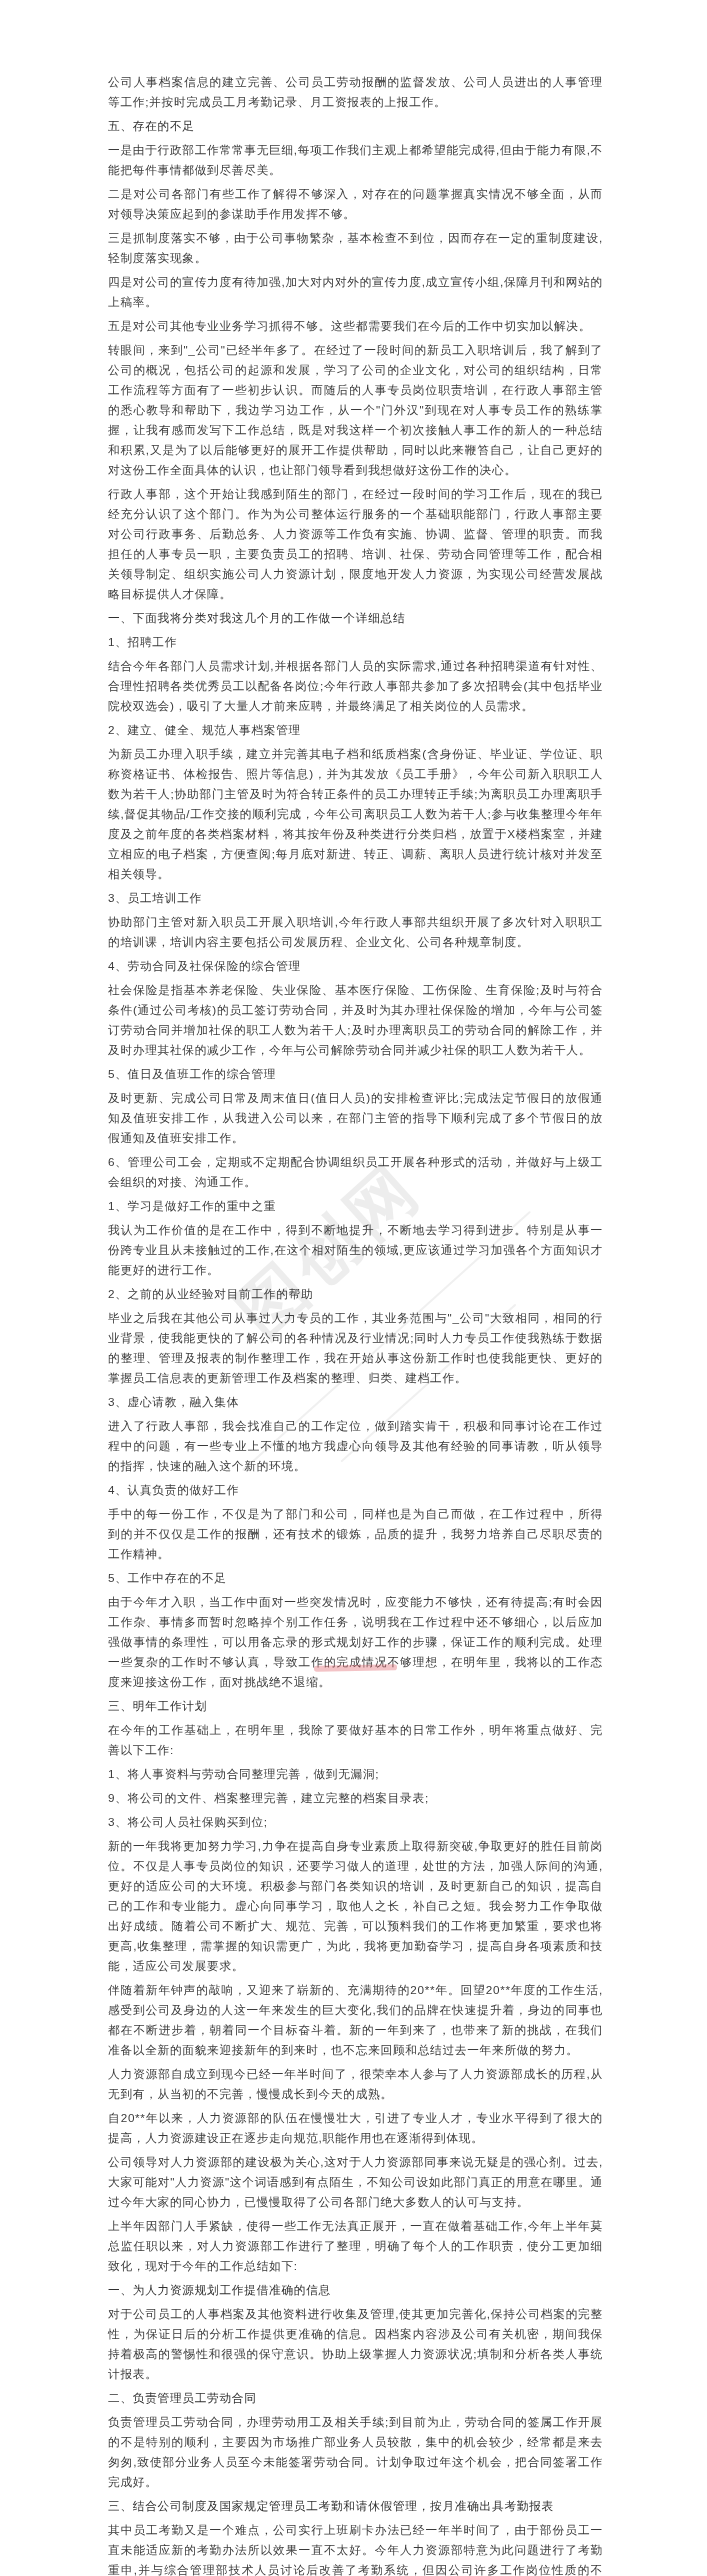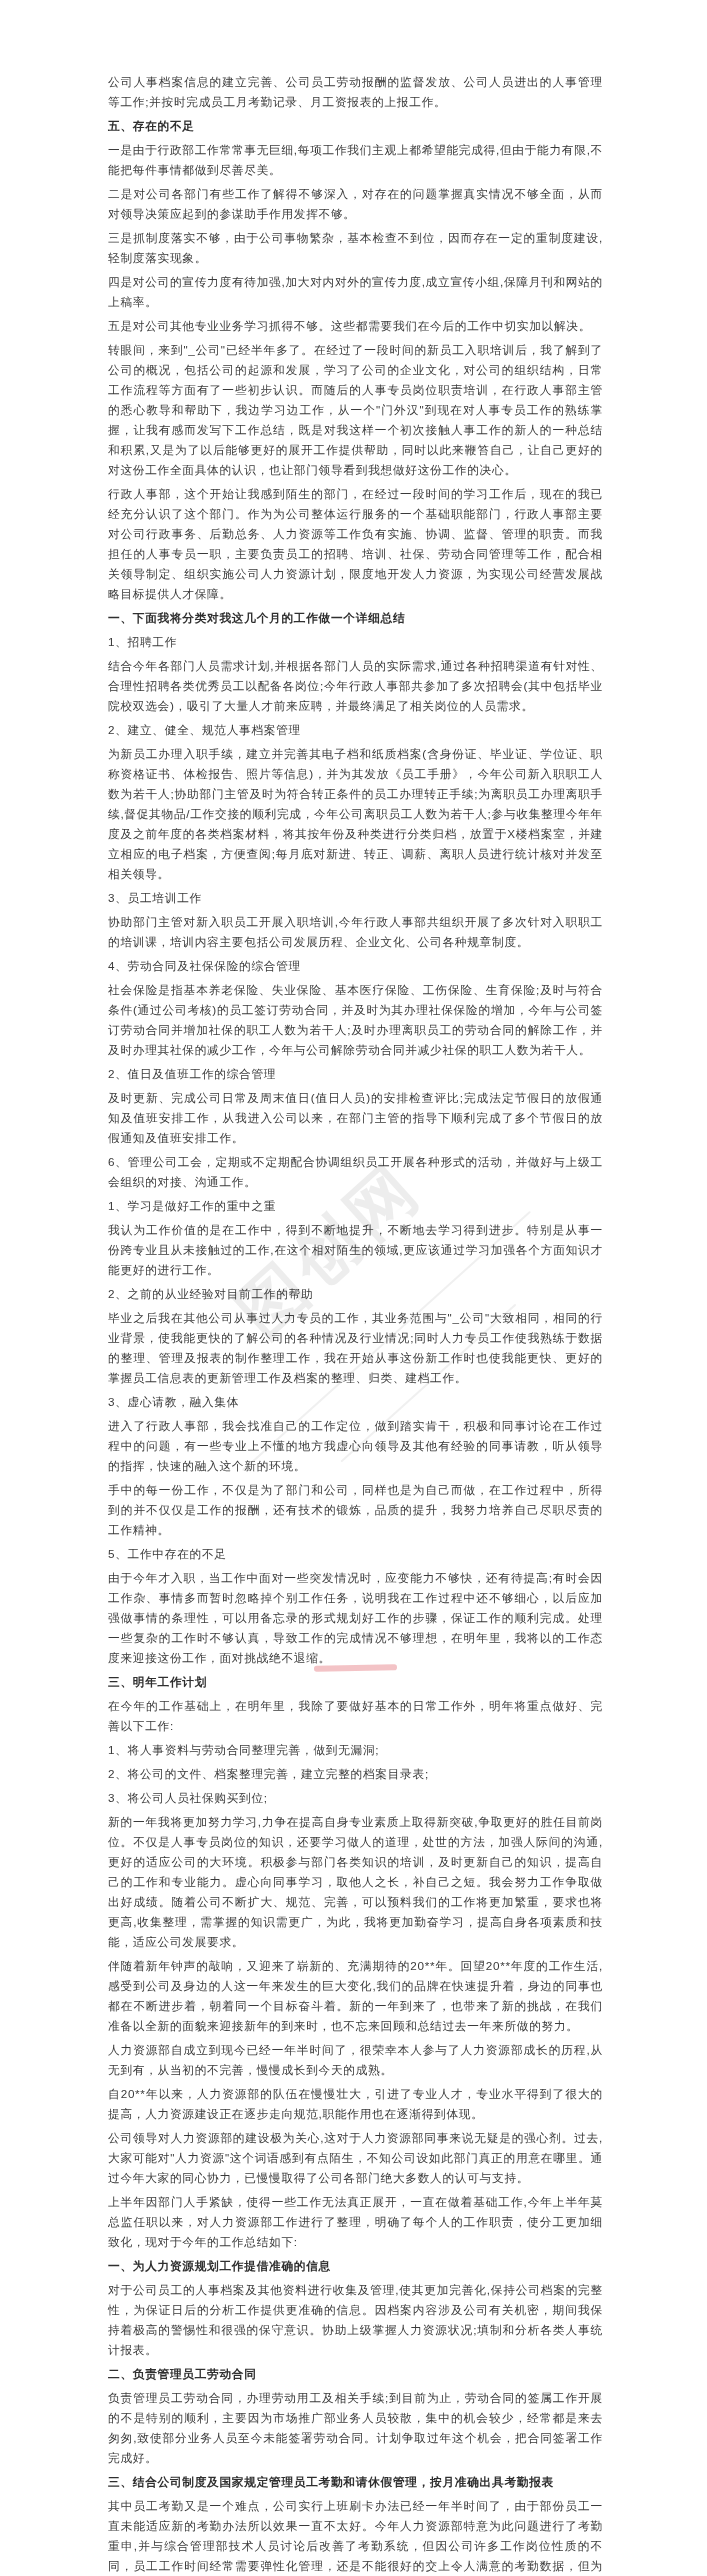--- a/index.html
+++ b/index.html
@@ -23,21 +23,21 @@
     color: #3a3a3a;
     text-align: justify;
   }
   .blk {
     margin: 4px;
     padding: 0;
     word-break: break-all;
     overflow-wrap: break-word;
   }
   .heading {
-    font-weight: bold;
+    font-weight: normal;
     color: #2f2f2f;
   }
   
   .watermark {
     position: absolute;
     left: 207px;
     top: 1133px;
     width: 331px;
     height: 359px;
     pointer-events: none;
@@ -98,36 +98,37 @@
       <p class="blk body">行政人事部，这个开始让我感到陌生的部门，在经过一段时间的学习工作后，现在的我已经充分认识了这个部门。作为为公司整体运行服务的一个基础职能部门，行政人事部主要对公司行政事务、后勤总务、人力资源等工作负有实施、协调、监督、管理的职责。而我担任的人事专员一职，主要负责员工的招聘、培训、社保、劳动合同管理等工作，配合相关领导制定、组织实施公司人力资源计划，限度地开发人力资源，为实现公司经营发展战略目标提供人才保障。</p>
       <p class="blk heading">一、下面我将分类对我这几个月的工作做一个详细总结</p>
       <p class="blk body">1、招聘工作</p>
       <p class="blk body">结合今年各部门人员需求计划,并根据各部门人员的实际需求,通过各种招聘渠道有针对性、合理性招聘各类优秀员工以配备各岗位;今年行政人事部共参加了多次招聘会(其中包括毕业院校双选会)，吸引了大量人才前来应聘，并最终满足了相关岗位的人员需求。</p>
       <p class="blk body">2、建立、健全、规范人事档案管理</p>
       <p class="blk body">为新员工办理入职手续，建立并完善其电子档和纸质档案(含身份证、毕业证、学位证、职称资格证书、体检报告、照片等信息)，并为其发放《员工手册》，今年公司新入职职工人数为若干人;协助部门主管及时为符合转正条件的员工办理转正手续;为离职员工办理离职手续,督促其物品/工作交接的顺利完成，今年公司离职员工人数为若干人;参与收集整理今年年度及之前年度的各类档案材料，将其按年份及种类进行分类归档，放置于X楼档案室，并建立相应的电子档案，方便查阅;每月底对新进、转正、调薪、离职人员进行统计核对并发至相关领导。</p>
       <p class="blk body">3、员工培训工作</p>
       <p class="blk body">协助部门主管对新入职员工开展入职培训,今年行政人事部共组织开展了多次针对入职职工的培训课，培训内容主要包括公司发展历程、企业文化、公司各种规章制度。</p>
       <p class="blk body">4、劳动合同及社保保险的综合管理</p>
       <p class="blk body">社会保险是指基本养老保险、失业保险、基本医疗保险、工伤保险、生育保险;及时与符合条件(通过公司考核)的员工签订劳动合同，并及时为其办理社保保险的增加，今年与公司签订劳动合同并增加社保的职工人数为若干人;及时办理离职员工的劳动合同的解除工作，并及时办理其社保的减少工作，今年与公司解除劳动合同并减少社保的职工人数为若干人。</p>
-      <p class="blk body">2、值日及值班工作的综合管理</p>
+      <p class="blk body">5、值日及值班工作的综合管理</p>
       <p class="blk body">及时更新、完成公司日常及周末值日(值日人员)的安排检查评比;完成法定节假日的放假通知及值班安排工作，从我进入公司以来，在部门主管的指导下顺利完成了多个节假日的放假通知及值班安排工作。</p>
       <p class="blk body">6、管理公司工会，定期或不定期配合协调组织员工开展各种形式的活动，并做好与上级工会组织的对接、沟通工作。</p>
       <p class="blk body">1、学习是做好工作的重中之重</p>
       <p class="blk body">我认为工作价值的是在工作中，得到不断地提升，不断地去学习得到进步。特别是从事一份跨专业且从未接触过的工作,在这个相对陌生的领域,更应该通过学习加强各个方面知识才能更好的进行工作。</p>
       <p class="blk body">2、之前的从业经验对目前工作的帮助</p>
       <p class="blk body">毕业之后我在其他公司从事过人力专员的工作，其业务范围与"_公司"大致相同，相同的行业背景，使我能更快的了解公司的各种情况及行业情况;同时人力专员工作使我熟练于数据的整理、管理及报表的制作整理工作，我在开始从事这份新工作时也使我能更快、更好的掌握员工信息表的更新管理工作及档案的整理、归类、建档工作。</p>
       <p class="blk body">3、虚心请教，融入集体</p>
       <p class="blk body">进入了行政人事部，我会找准自己的工作定位，做到踏实肯干，积极和同事讨论在工作过程中的问题，有一些专业上不懂的地方我虚心向领导及其他有经验的同事请教，听从领导的指挥，快速的融入这个新的环境。</p>
+      <p class="blk body">4、认真负责的做好工作</p>
       <p class="blk body">手中的每一份工作，不仅是为了部门和公司，同样也是为自己而做，在工作过程中，所得到的并不仅仅是工作的报酬，还有技术的锻炼，品质的提升，我努力培养自己尽职尽责的工作精神。</p>
       <p class="blk body">5、工作中存在的不足</p>
       <p class="blk body">由于今年才入职，当工作中面对一些突发情况时，应变能力不够快，还有待提高;有时会因工作杂、事情多而暂时忽略掉个别工作任务，说明我在工作过程中还不够细心，以后应加强做事情的条理性，可以用备忘录的形式规划好工作的步骤，保证工作的顺利完成。处理一些复杂的工作时不够认真，导致工作的完成情况不够理想，在明年里，我将以的工作态度来迎接这份工作，面对挑战绝不退缩。</p>
       <p class="blk heading">三、明年工作计划</p>
       <p class="blk body">在今年的工作基础上，在明年里，我除了要做好基本的日常工作外，明年将重点做好、完善以下工作:</p>
       <p class="blk body">1、将人事资料与劳动合同整理完善，做到无漏洞;</p>
-      <p class="blk body">2、将公司的文件、档案整理完善，建立完整的档案目录表;</p>
+      <p class="blk body">9、将公司的文件、档案整理完善，建立完整的档案目录表;</p>
       <p class="blk body">3、将公司人员社保购买到位;</p>
       <p class="blk body">新的一年我将更加努力学习,力争在提高自身专业素质上取得新突破,争取更好的胜任目前岗位。不仅是人事专员岗位的知识，还要学习做人的道理，处世的方法，加强人际间的沟通,更好的适应公司的大环境。积极参与部门各类知识的培训，及时更新自己的知识，提高自己的工作和专业能力。虚心向同事学习，取他人之长，补自己之短。我会努力工作争取做出好成绩。随着公司不断扩大、规范、完善，可以预料我们的工作将更加繁重，要求也将更高,收集整理，需掌握的知识需更广，为此，我将更加勤奋学习，提高自身各项素质和技能，适应公司发展要求。</p>
       <p class="blk body">伴随着新年钟声的敲响，又迎来了崭新的、充满期待的20**年。回望20**年度的工作生活,感受到公司及身边的人这一年来发生的巨大变化,我们的品牌在快速提升着，身边的同事也都在不断进步着，朝着同一个目标奋斗着。新的一年到来了，也带来了新的挑战，在我们准备以全新的面貌来迎接新年的到来时，也不忘来回顾和总结过去一年来所做的努力。</p>
       <p class="blk body">人力资源部自成立到现今已经一年半时间了，很荣幸本人参与了人力资源部成长的历程,从无到有，从当初的不完善，慢慢成长到今天的成熟。</p>
       <p class="blk body">自20**年以来，人力资源部的队伍在慢慢壮大，引进了专业人才，专业水平得到了很大的提高，人力资源建设正在逐步走向规范,职能作用也在逐渐得到体现。</p>
       <p class="blk body">公司领导对人力资源部的建设极为关心,这对于人力资源部同事来说无疑是的强心剂。过去,大家可能对"人力资源"这个词语感到有点陌生，不知公司设如此部门真正的用意在哪里。通过今年大家的同心协力，已慢慢取得了公司各部门绝大多数人的认可与支持。</p>
       <p class="blk body">上半年因部门人手紧缺，使得一些工作无法真正展开，一直在做着基础工作,今年上半年莫总监任职以来，对人力资源部工作进行了整理，明确了每个人的工作职责，使分工更加细致化，现对于今年的工作总结如下:</p>
       <p class="blk heading">一、为人力资源规划工作提借准确的信息</p>
       <p class="blk body">对于公司员工的人事档案及其他资料进行收集及管理,使其更加完善化,保持公司档案的完整性，为保证日后的分析工作提供更准确的信息。因档案内容涉及公司有关机密，期间我保持着极高的警惕性和很强的保守意识。协助上级掌握人力资源状况;填制和分析各类人事统计报表。</p>
       <p class="blk heading">二、负责管理员工劳动合同</p>

